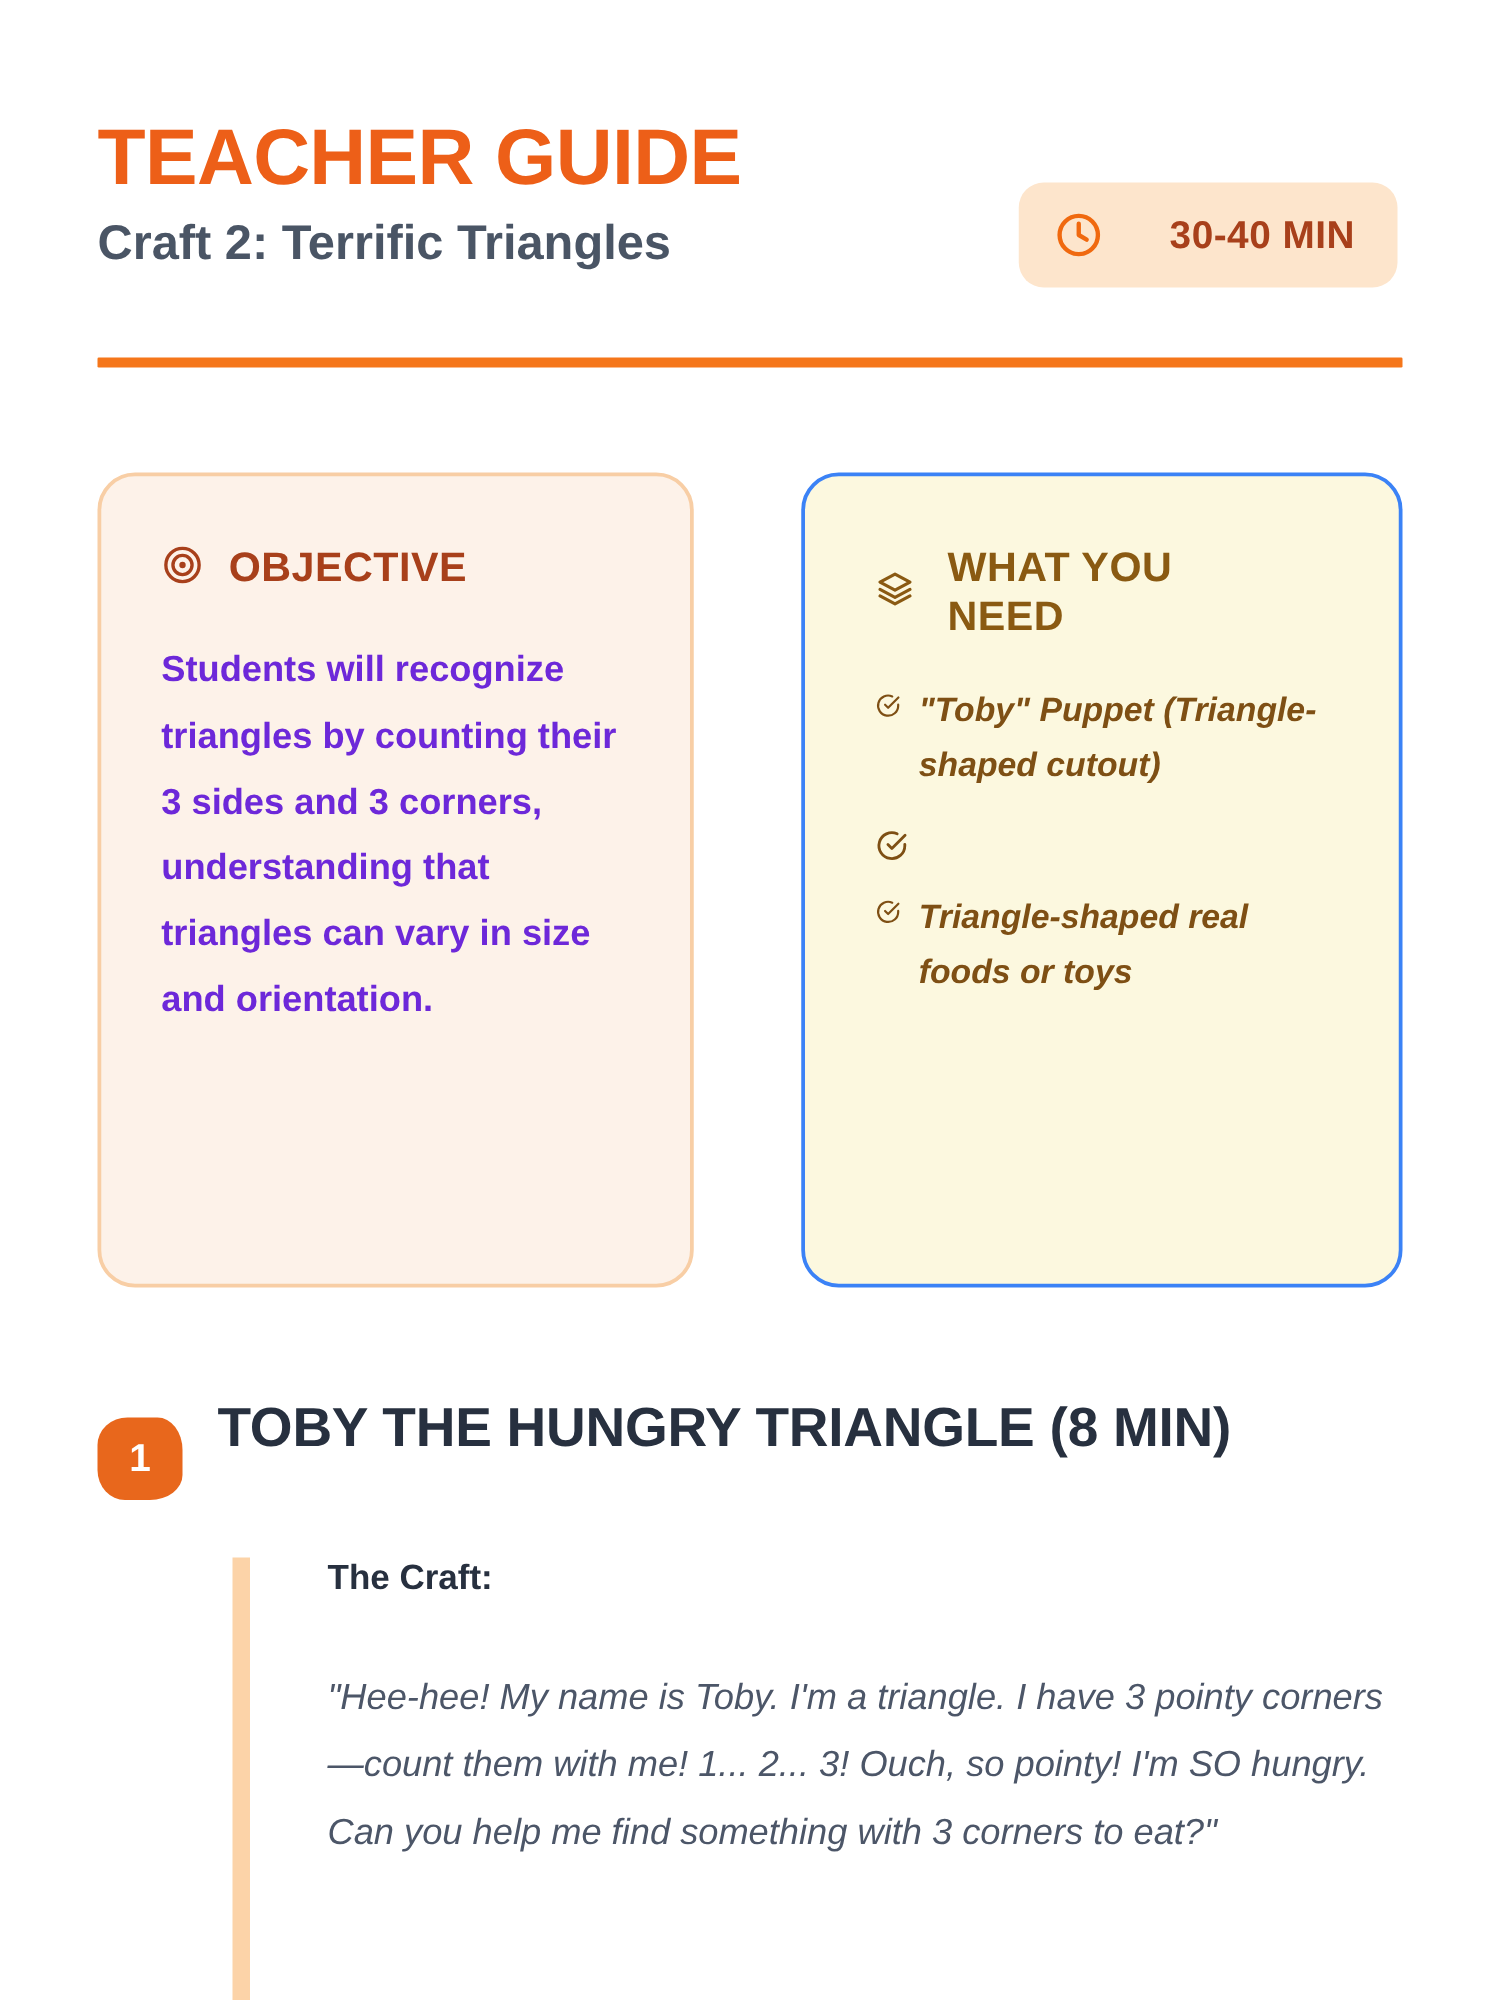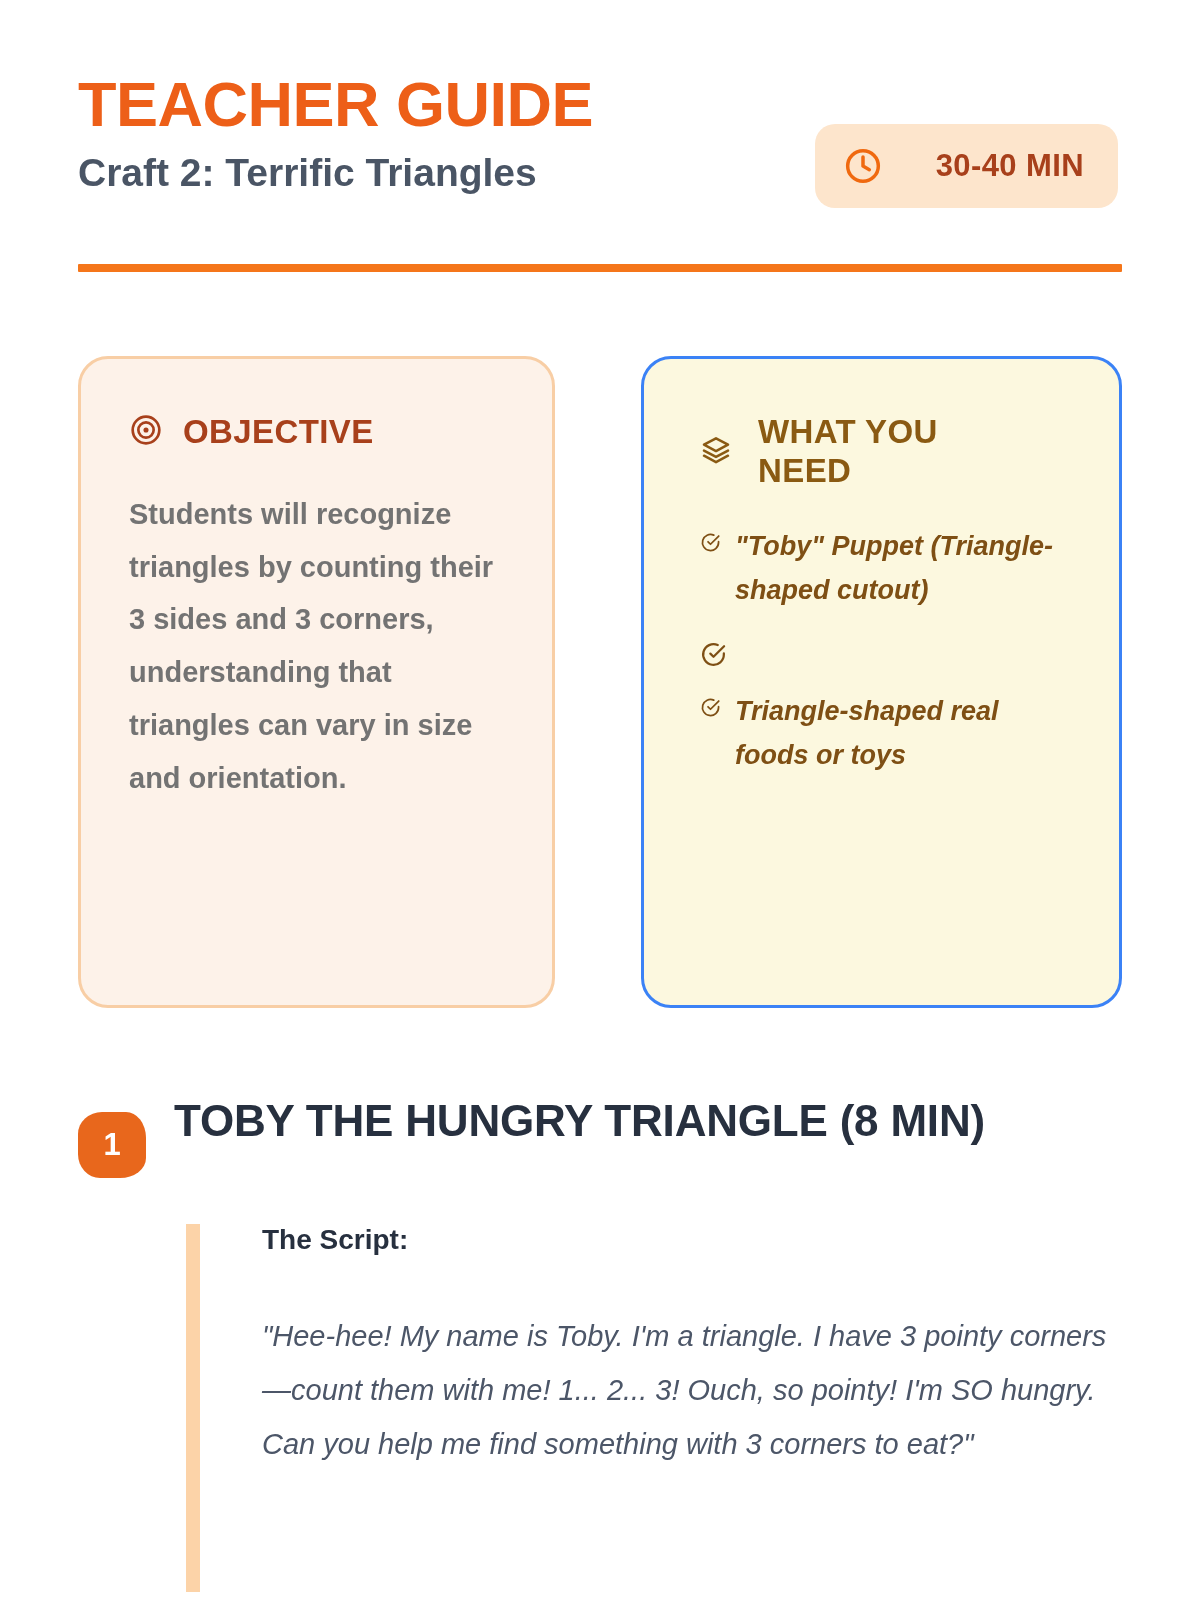--- a/index.html
+++ b/index.html
@@ -19,21 +19,21 @@
     position: relative;
     width: 1200px;
     height: 1600px;
     box-sizing: border-box;
     padding: 0 78px;
   }
 
   
   .header {
     position: relative;
-    padding-top: 72px;
+    padding-top: 94px;
     display: flex;
     align-items: flex-start;
     justify-content: space-between;
   }
   .header-left { flex: 0 0 auto; }
 
   .guide-title {
     font-size: 63px;
     font-weight: 800;
     letter-spacing: -0.5px;
@@ -118,21 +118,21 @@
   }
   .card-objective .card-head-title { color: #A8401B; }
   .card-need .card-head-title { color: #8A5A12; }
   .card-need .card-head { align-items: center; gap: 26px; }
   .card-need .card-head-title { max-width: 250px; }
 
   .objective-body {
     margin-top: 36px;
     font-size: 29px;
     font-weight: 700;
-    color: #737373;
+    color: #6d28d9;
     line-height: 1.82;
   }
 
   .need-list {
     margin: 34px 0 0 0;
     padding: 0;
     list-style: none;
   }
   .need-item {
     display: flex;
@@ -294,18 +294,18 @@
 
   <div class="section">
     <div class="section-head">
       <div class="step-badge">
         <span class="step-number">1</span>
       </div>
       <h2 class="section-title">TOBY THE HUNGRY TRIANGLE (8 MIN)</h2>
     </div>
 
     <div class="script-block">
-      <p class="script-label">The Script:</p>
+      <p class="script-label">The Craft:</p>
       <p class="script-quote">"Hee-hee! My name is Toby. I'm a triangle. I have 3 pointy corners—count them with me! 1... 2... 3! Ouch, so pointy! I'm SO hungry. Can you help me find something with 3 corners to eat?"</p>
     </div>
   </div>
 
 </div>
 
 </body></html>

